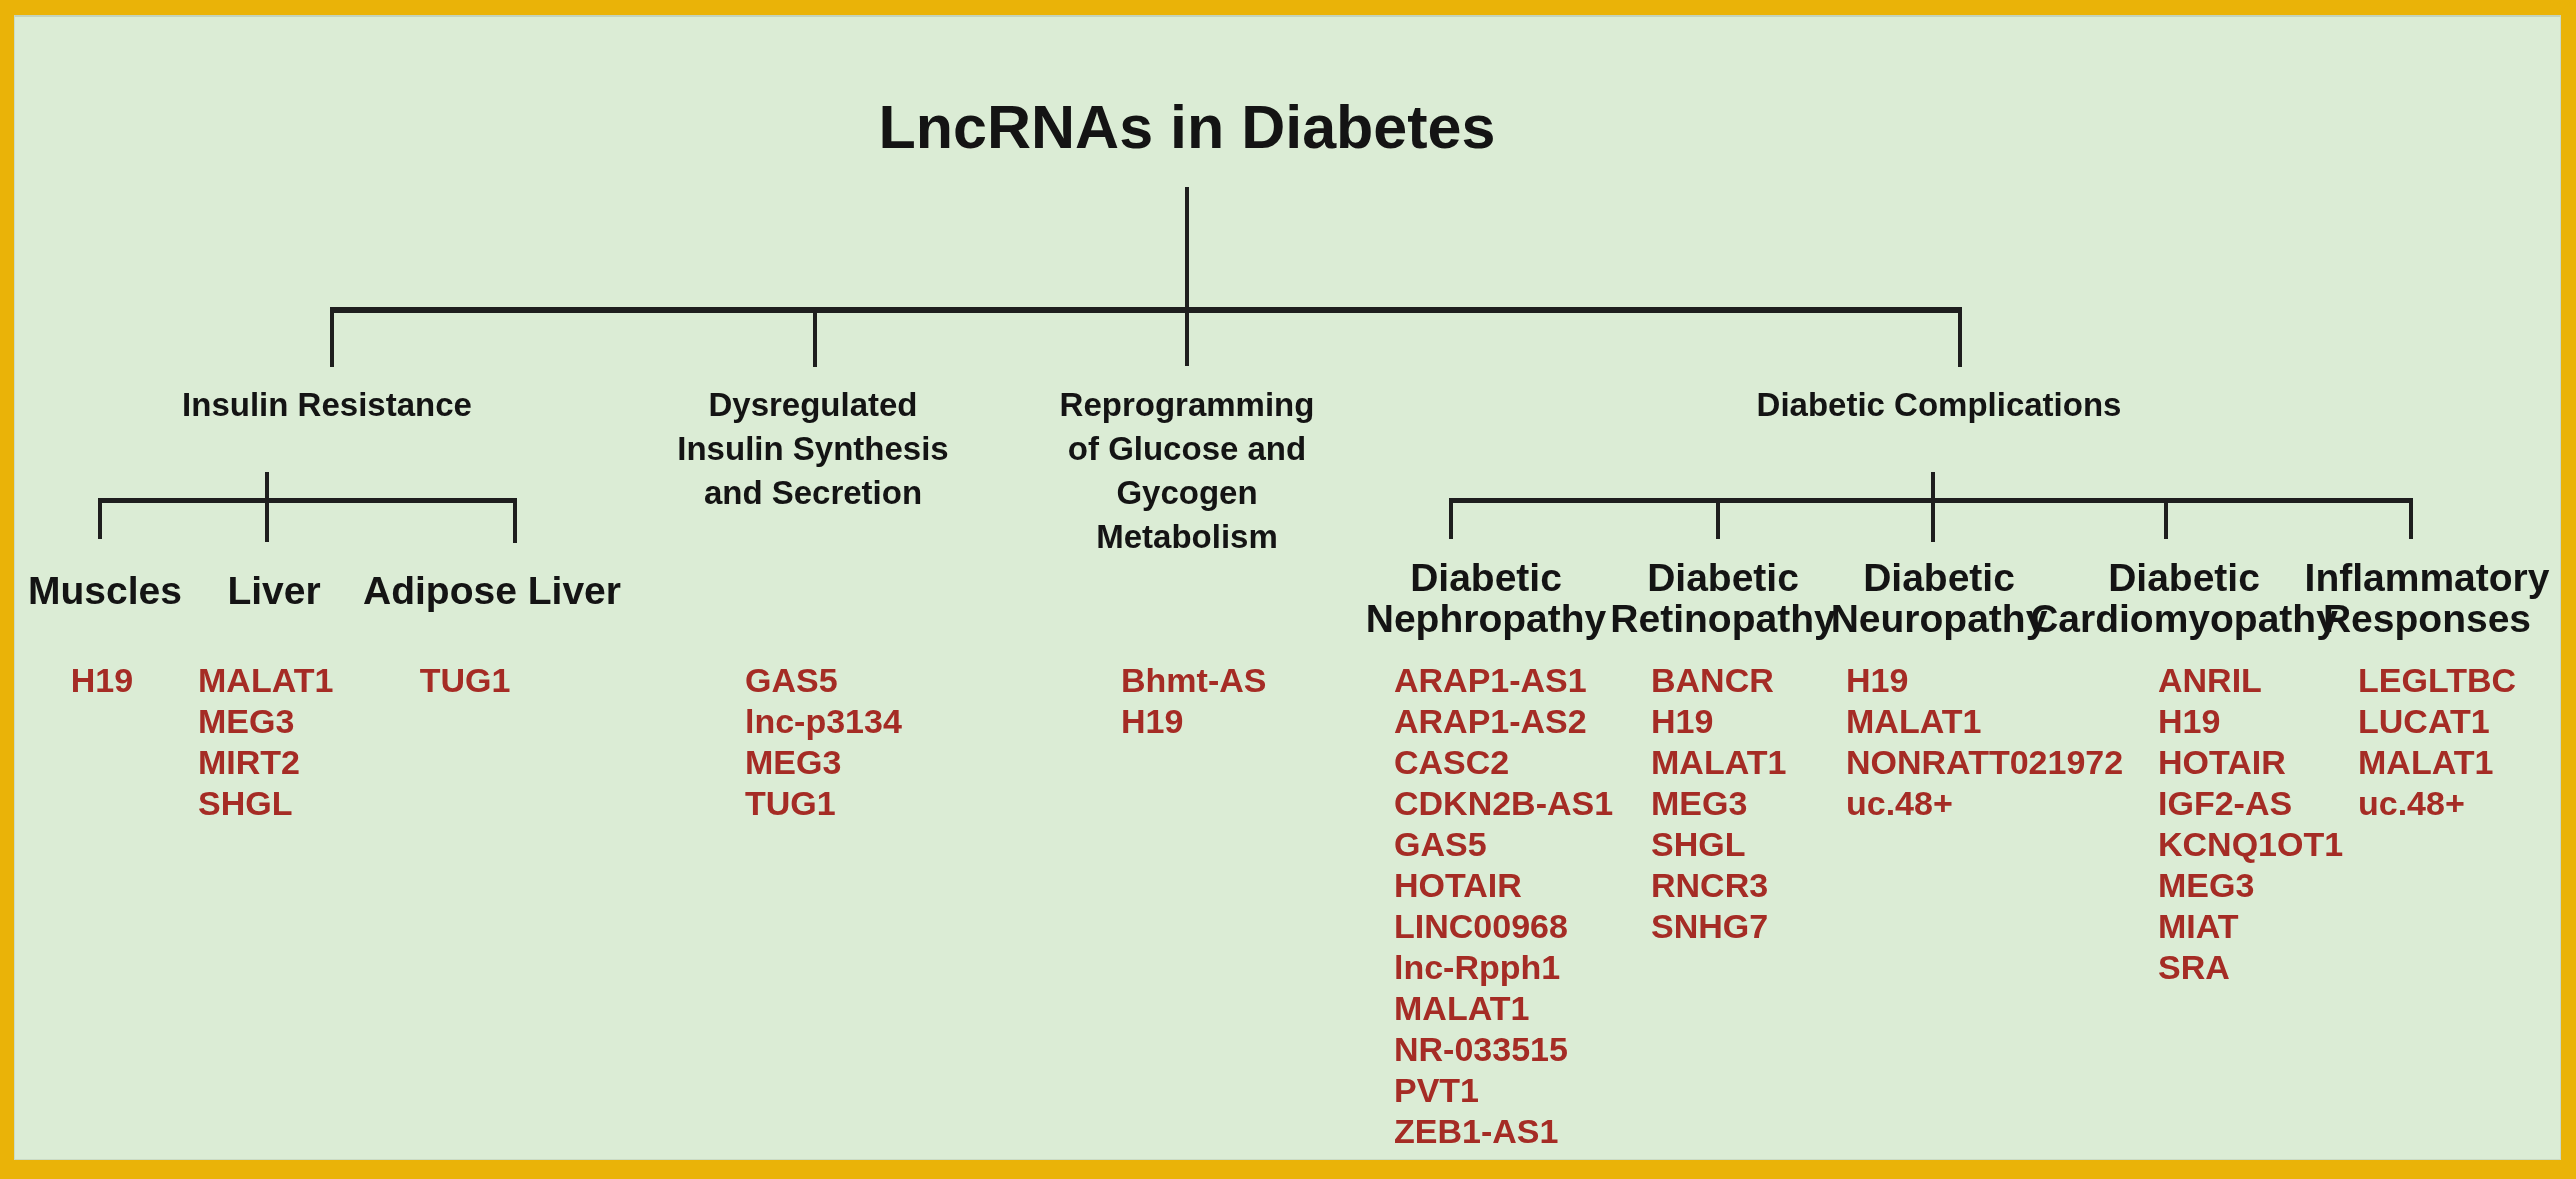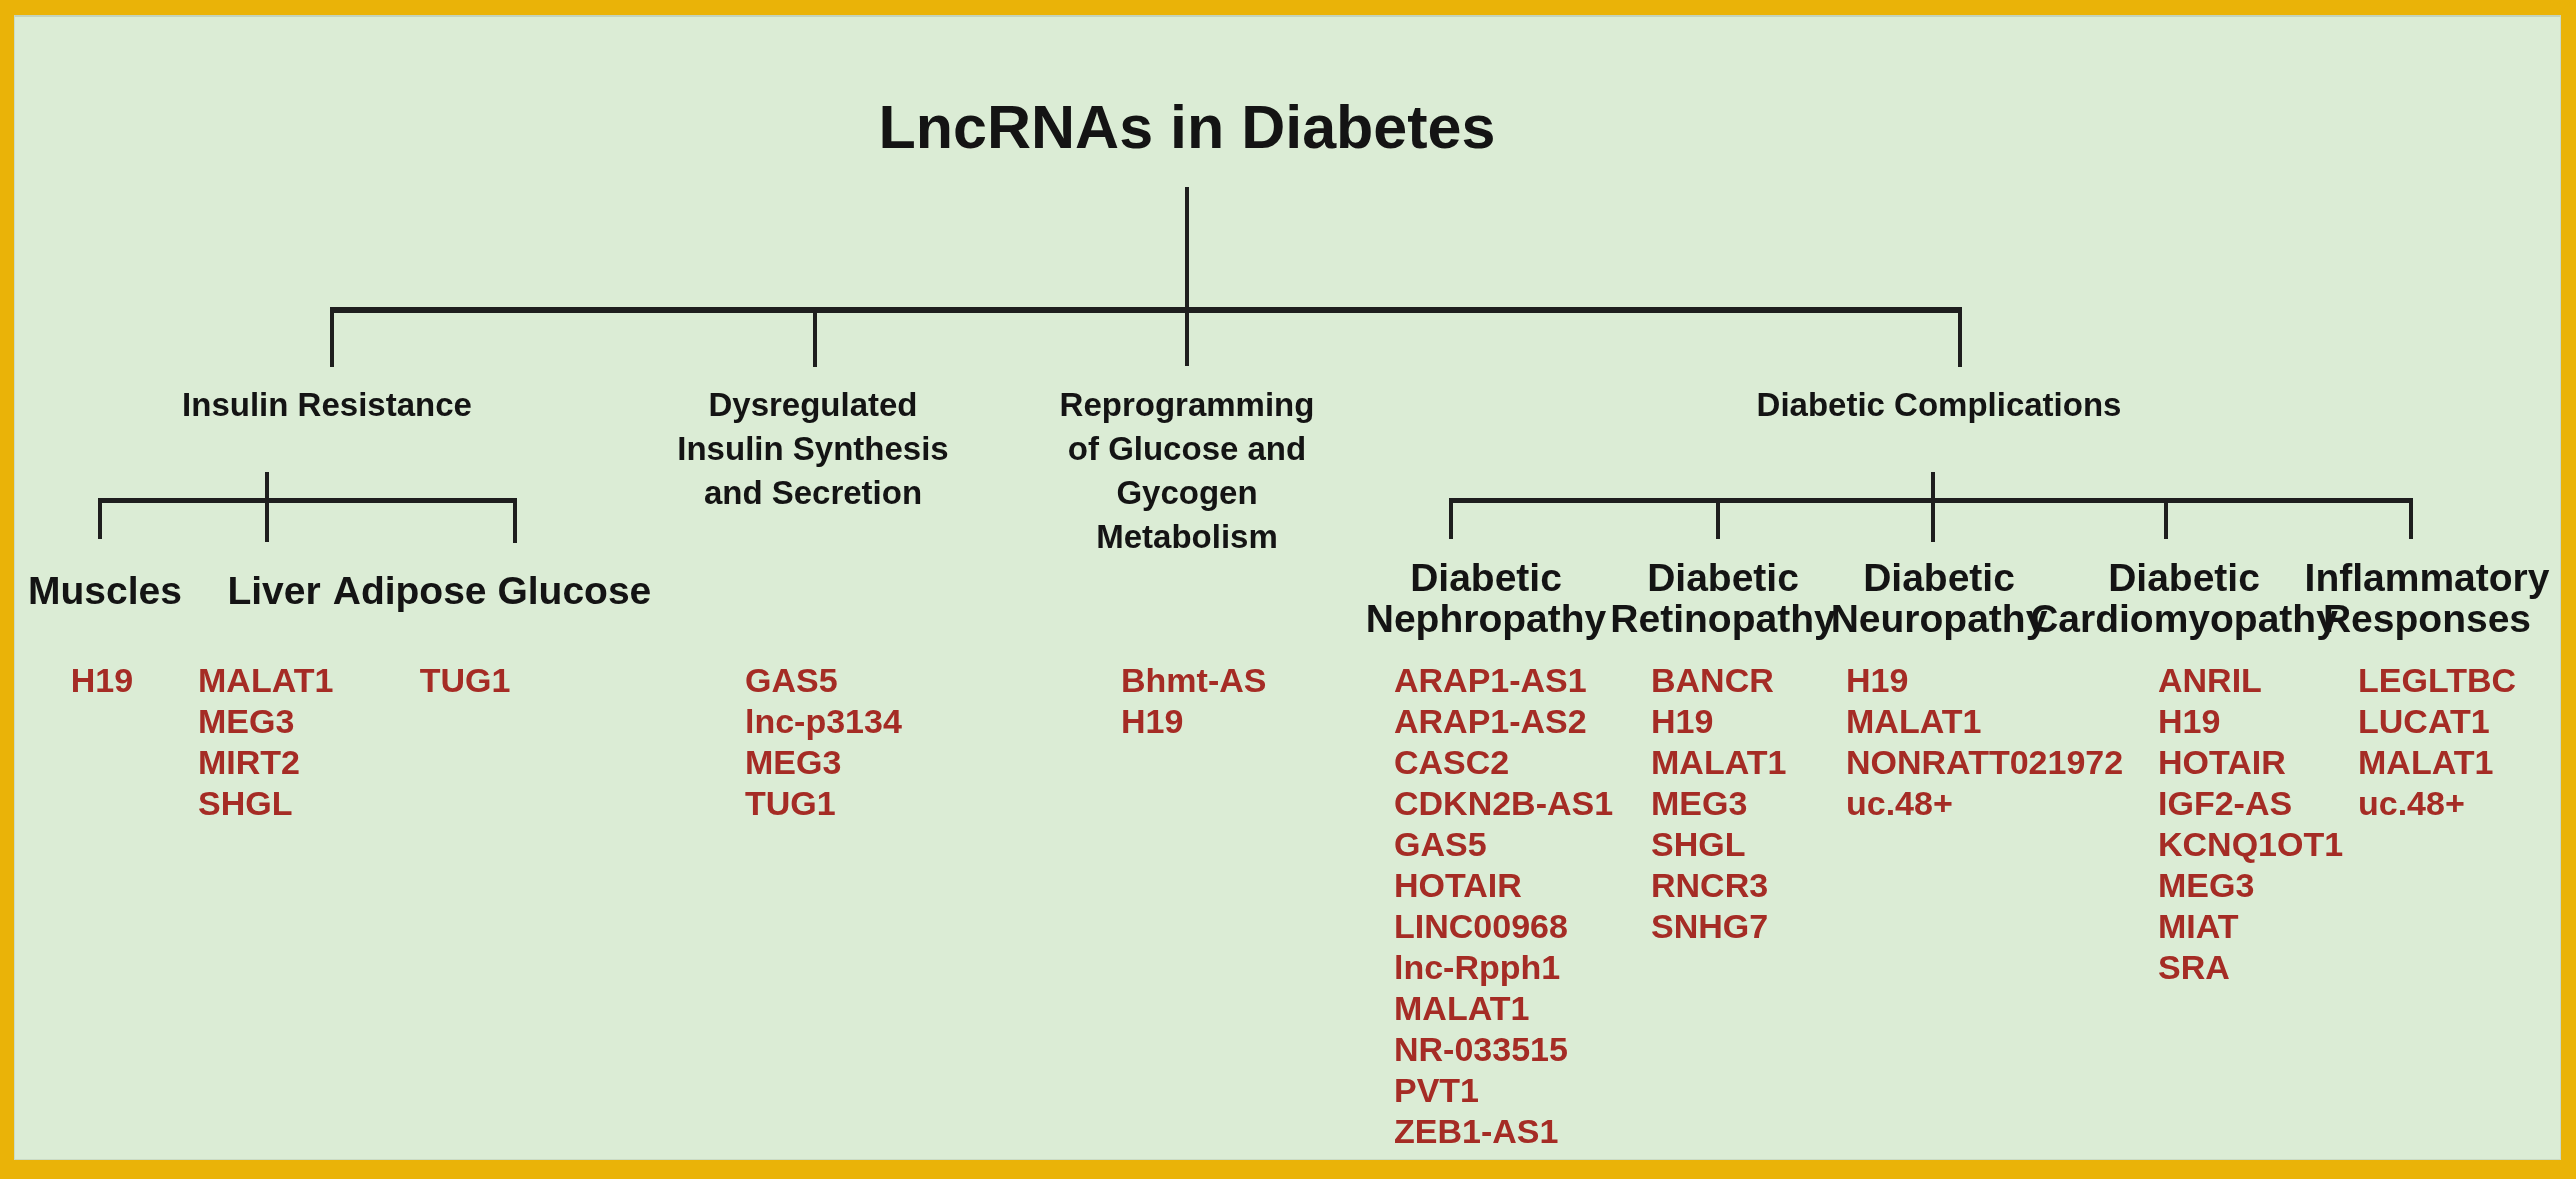--- a/index.html
+++ b/index.html
@@ -69,21 +69,21 @@
 and Secretion</div>
     <div class="node-label lvl1" style="left:1924px; top:366px;text-align:right;">Diabetic Complications</div>
 
     <div class="line" style="left:250px; top:455px; width:4.4px; height:70px;"></div>
     <div class="line" style="left:83px; top:481px; width:419px; height:5px;"></div>
     <div class="line" style="left:83px; top:481px; width:4.4px; height:41px;"></div>
     <div class="line" style="left:498px; top:481px; width:4.4px; height:45px;"></div>
 
     <div class="node-label lvl2" style="left:90px; top:553px;">Muscles</div>
     <div class="node-label lvl2" style="left:259px; top:553px;">Liver</div>
-    <div class="node-label lvl2" style="left:477px; top:553px;">Adipose Glucose</div>
+    <div class="node-label lvl2" style="left:477px; top:553px;">Adipose Liver</div>
 
     <div class="line" style="left:1916px; top:455px; width:4.4px; height:70px;"></div>
     <div class="line" style="left:1434px; top:481px; width:964px; height:5px;"></div>
     <div class="line" style="left:1434px; top:481px; width:4.4px; height:41px;"></div>
     <div class="line" style="left:1701px; top:481px; width:4.4px; height:41px;"></div>
     <div class="line" style="left:2149px; top:481px; width:4.4px; height:41px;"></div>
     <div class="line" style="left:2394px; top:481px; width:4.4px; height:41px;"></div>
 
     <div class="node-label lvl2" style="left:1471px; top:540px;">Diabetic
 Nephropathy</div>

